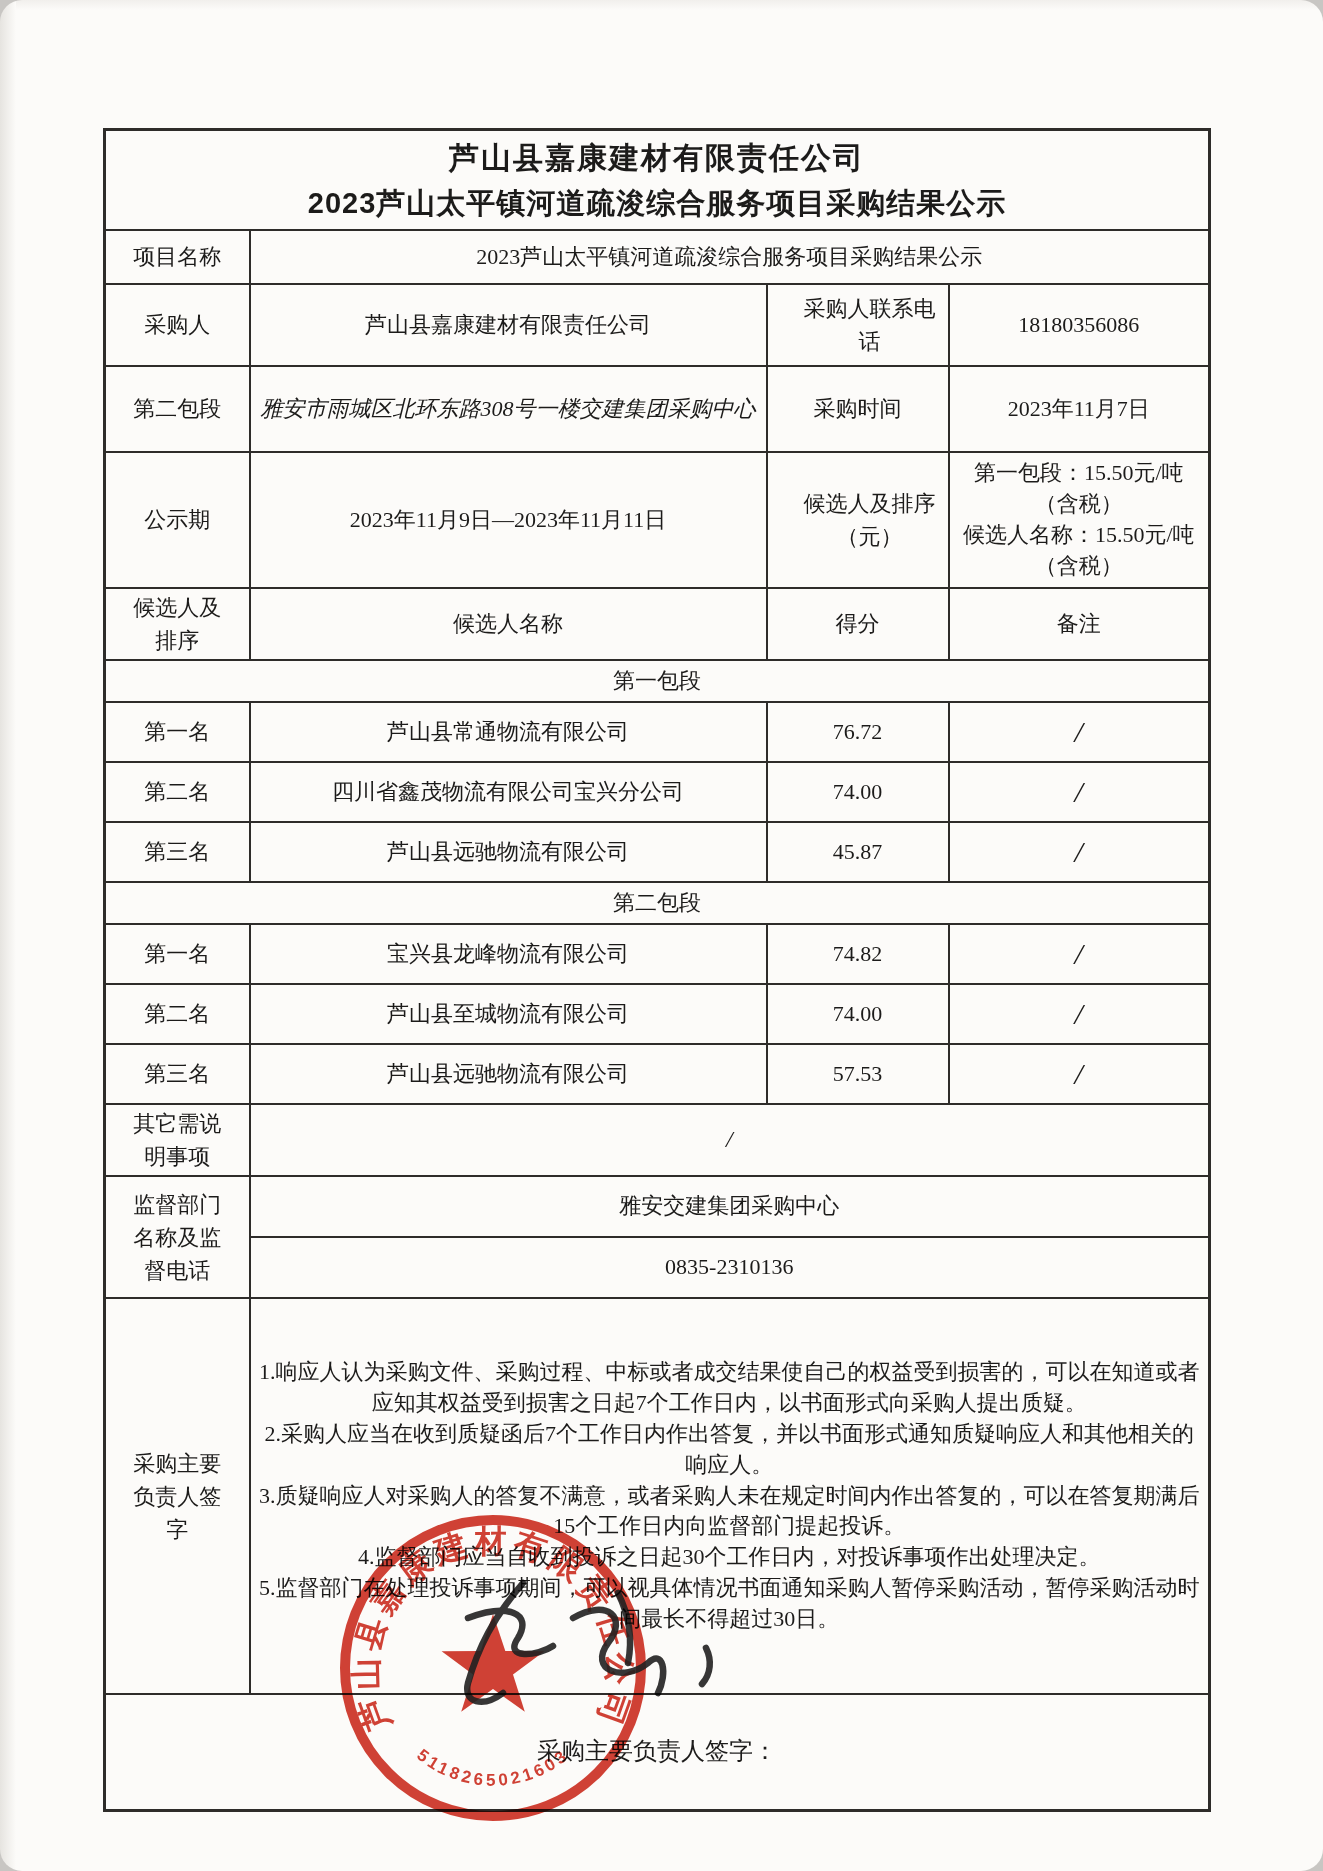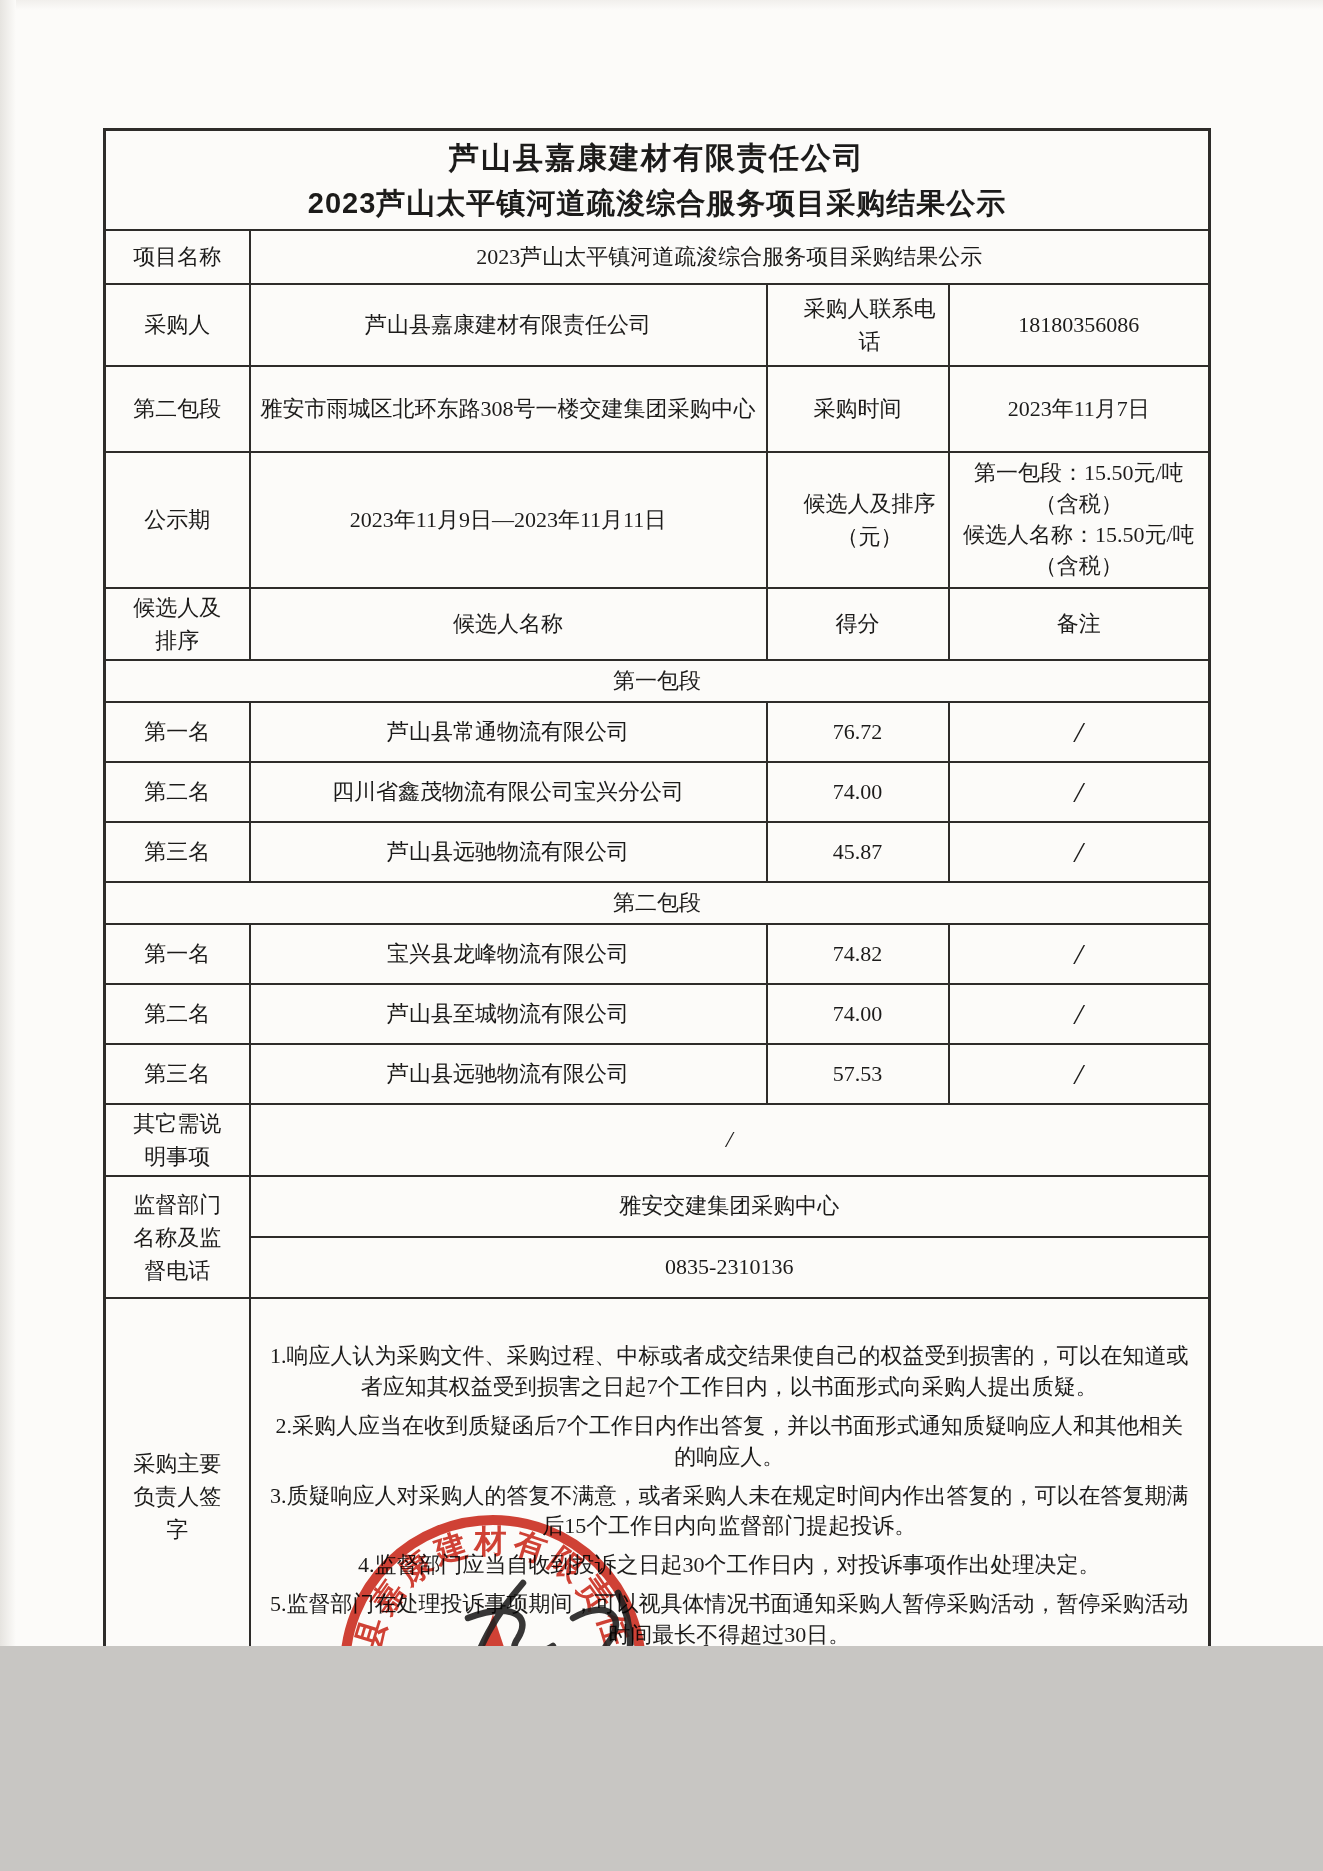--- a/index.html
+++ b/index.html
@@ -1,27 +1,28 @@
 <!DOCTYPE html>
 <html><head>
 <meta charset="utf-8">
 <style>
   html,body{margin:0;padding:0;background:#c8c6c3;}
   .page{
     position:relative;
-    width:1323px;height:1646px;
+    width:1323px;height:1871px;
     margin:0 auto;
     background:#fcfbf9;
     background-image:linear-gradient(to right,#e6e4e0 0px,#fcfbf9 16px),
                      linear-gradient(to bottom,#f1efec 0px,#fcfbf9 10px);
     background-repeat:no-repeat;
     background-size:16px 100%,100% 10px;
     font-family:"Liberation Serif",serif;
     color:#1c1b1a;
     overflow:hidden;
+    border-radius:22px;
   }
   table.doc{
     position:absolute;left:103px;top:128px;width:1105px;
     border-collapse:collapse;table-layout:fixed;
     font-size:22px;border:3px solid #2e2c2a;
   }
   .doc td{
     border:2px solid #2e2c2a;
     padding:2px 8px;
     text-align:center;vertical-align:middle;
@@ -37,26 +38,26 @@
   .r-publicity td{height:130px}
   .r-chead td{height:66px}
   .band td{height:36px}
   .r-rank td{height:54px}
   .r-other td{height:58px}
   .r-sup td{height:55px}
   .r-objection td{height:390px}
   .r-sign td{height:110px}
   .w4{display:inline-block;width:4em;line-height:1.5;}
   .w6{display:inline-block;width:6em;line-height:1.5;margin-left:24px;}
-  .left{text-align:left;}
+  .left{text-align:left;font-style:italic;}
   .preline{white-space:pre-line;line-height:1.5;}
   .note-slash{font-size:30px;font-style:italic;}
   .slash-sm{font-size:24px;font-style:italic;}
   .obj{text-align:left;font-size:22px;line-height:1.52;padding:14px 16px;}
-  .obj div{margin:8px;}
+  .obj div{margin:0;}
   .signcell{text-align:left;font-size:24px;padding-left:16px;vertical-align:middle;}
   .seal{
     position:absolute;left:318px;top:1498px;width:420px;height:350px;
     mix-blend-mode:multiply;opacity:.95;pointer-events:none;
   }
   .seal .sealtxt{font-family:"Liberation Sans",sans-serif;font-weight:bold;}
 </style>
 </head>
 <body>
 

